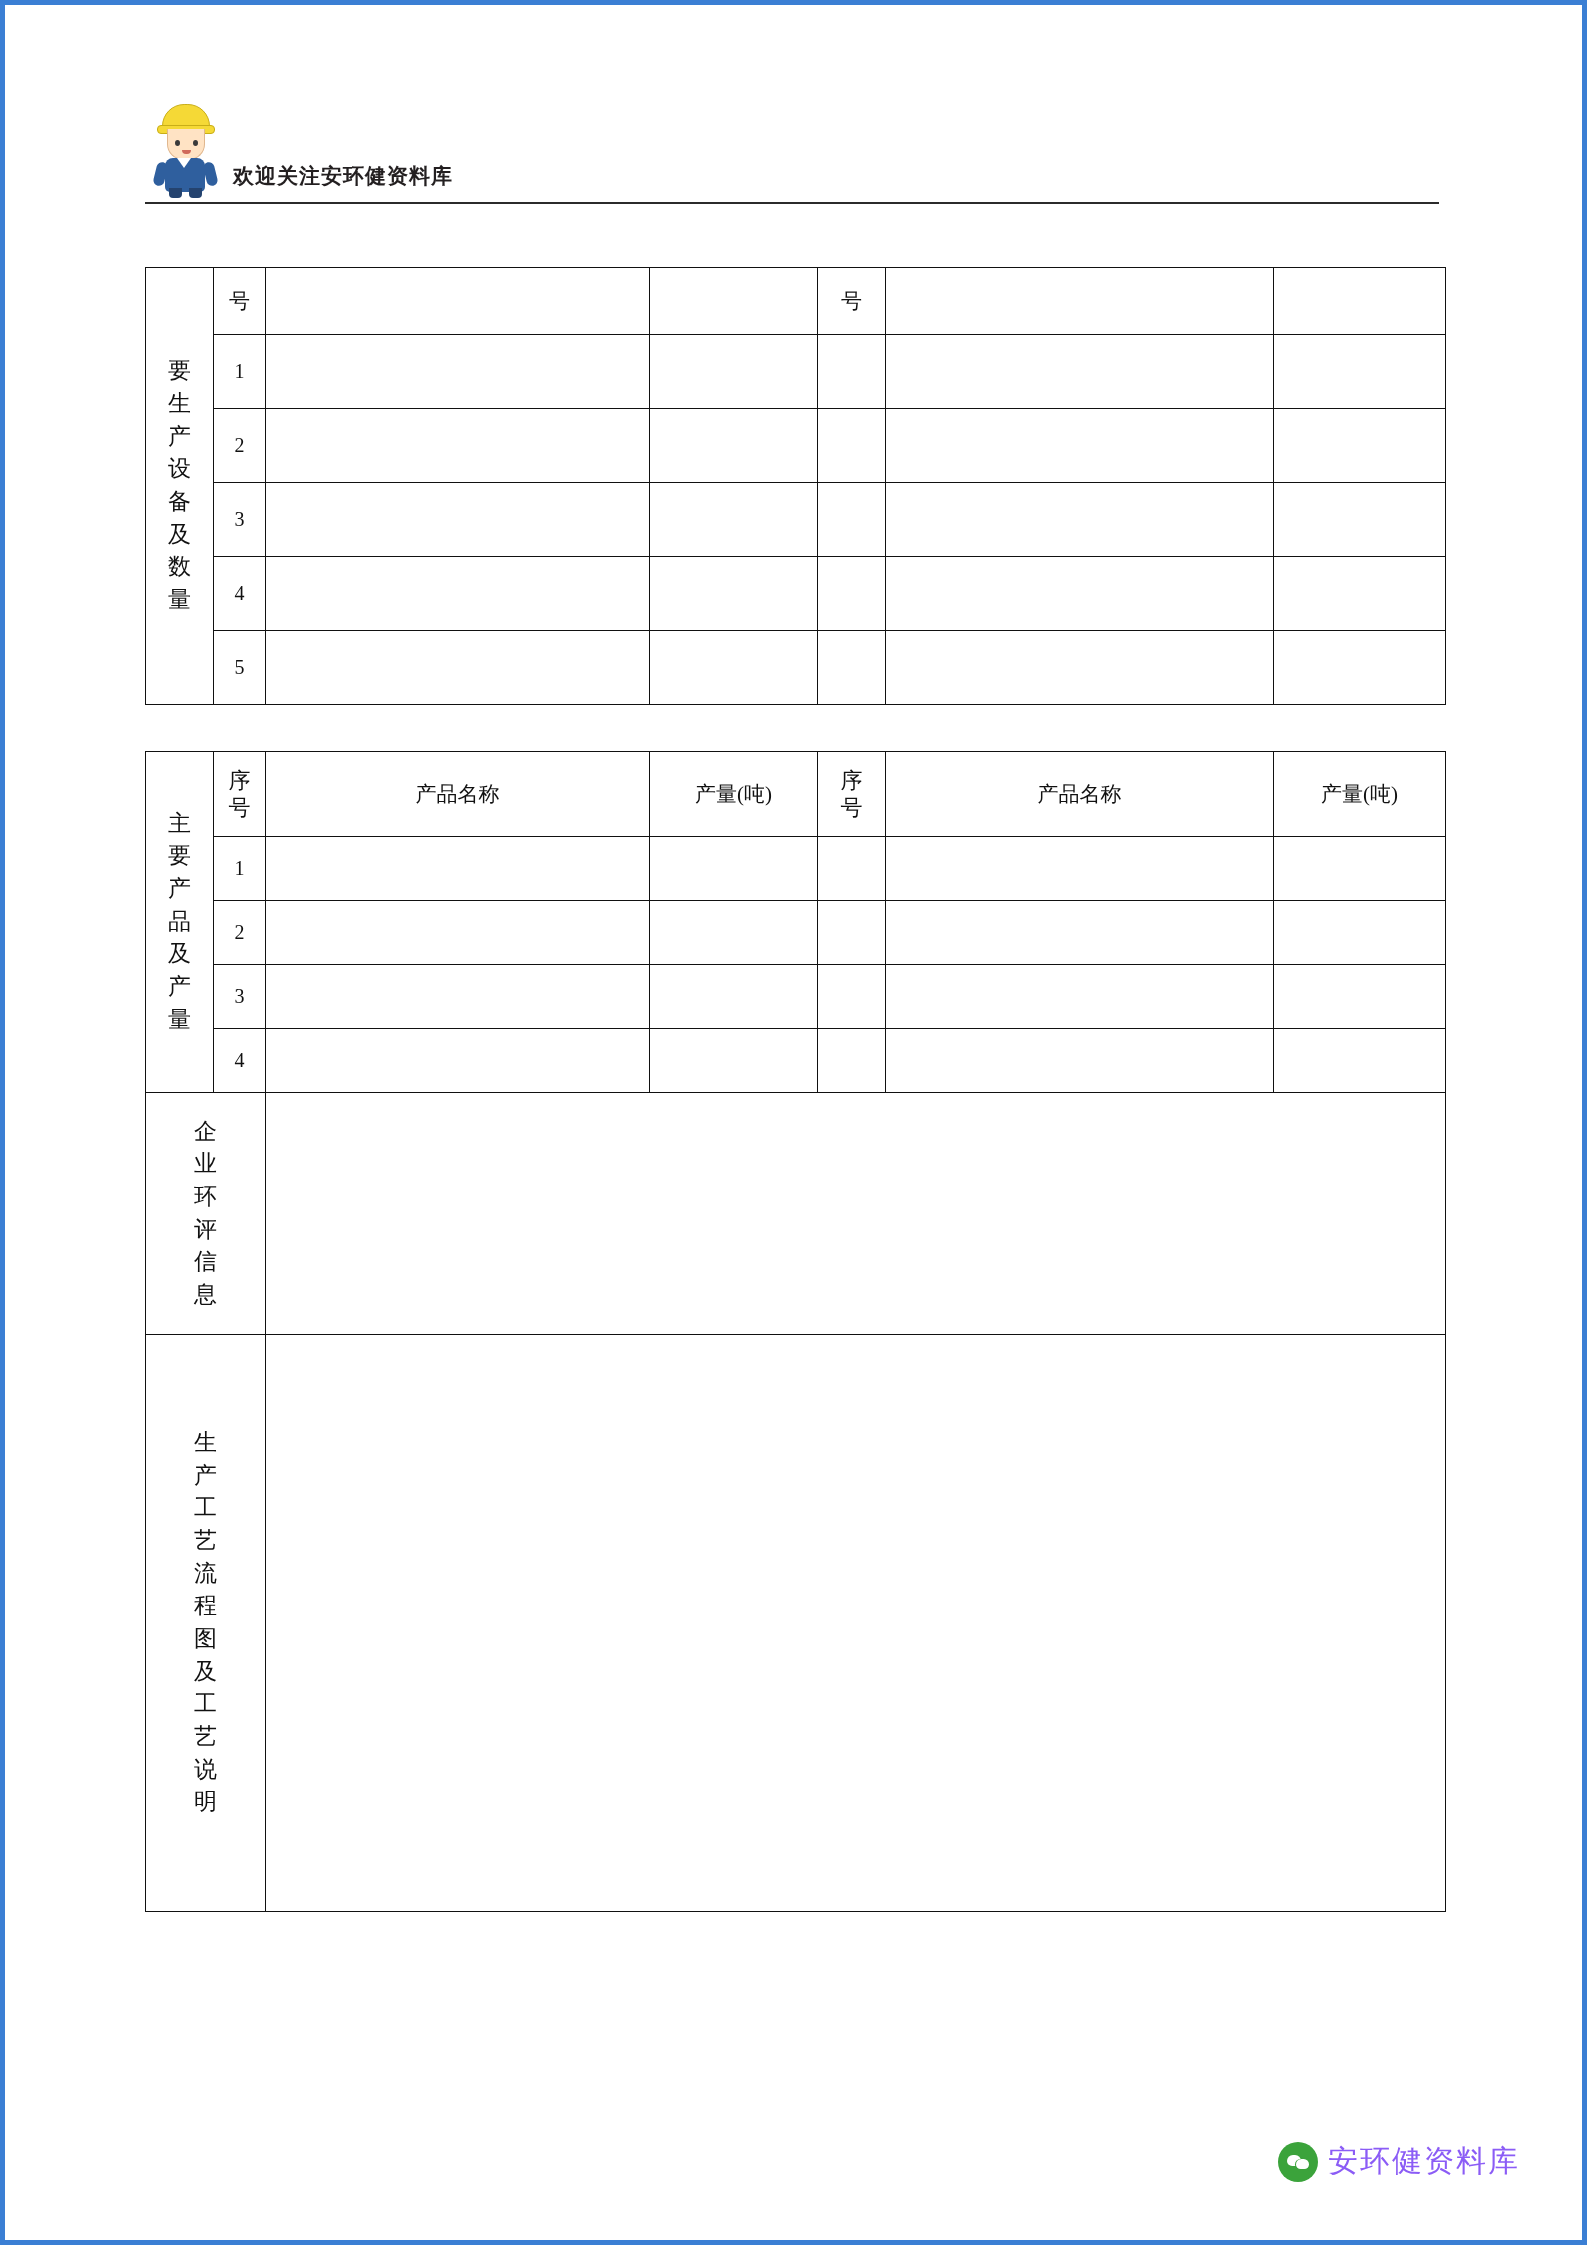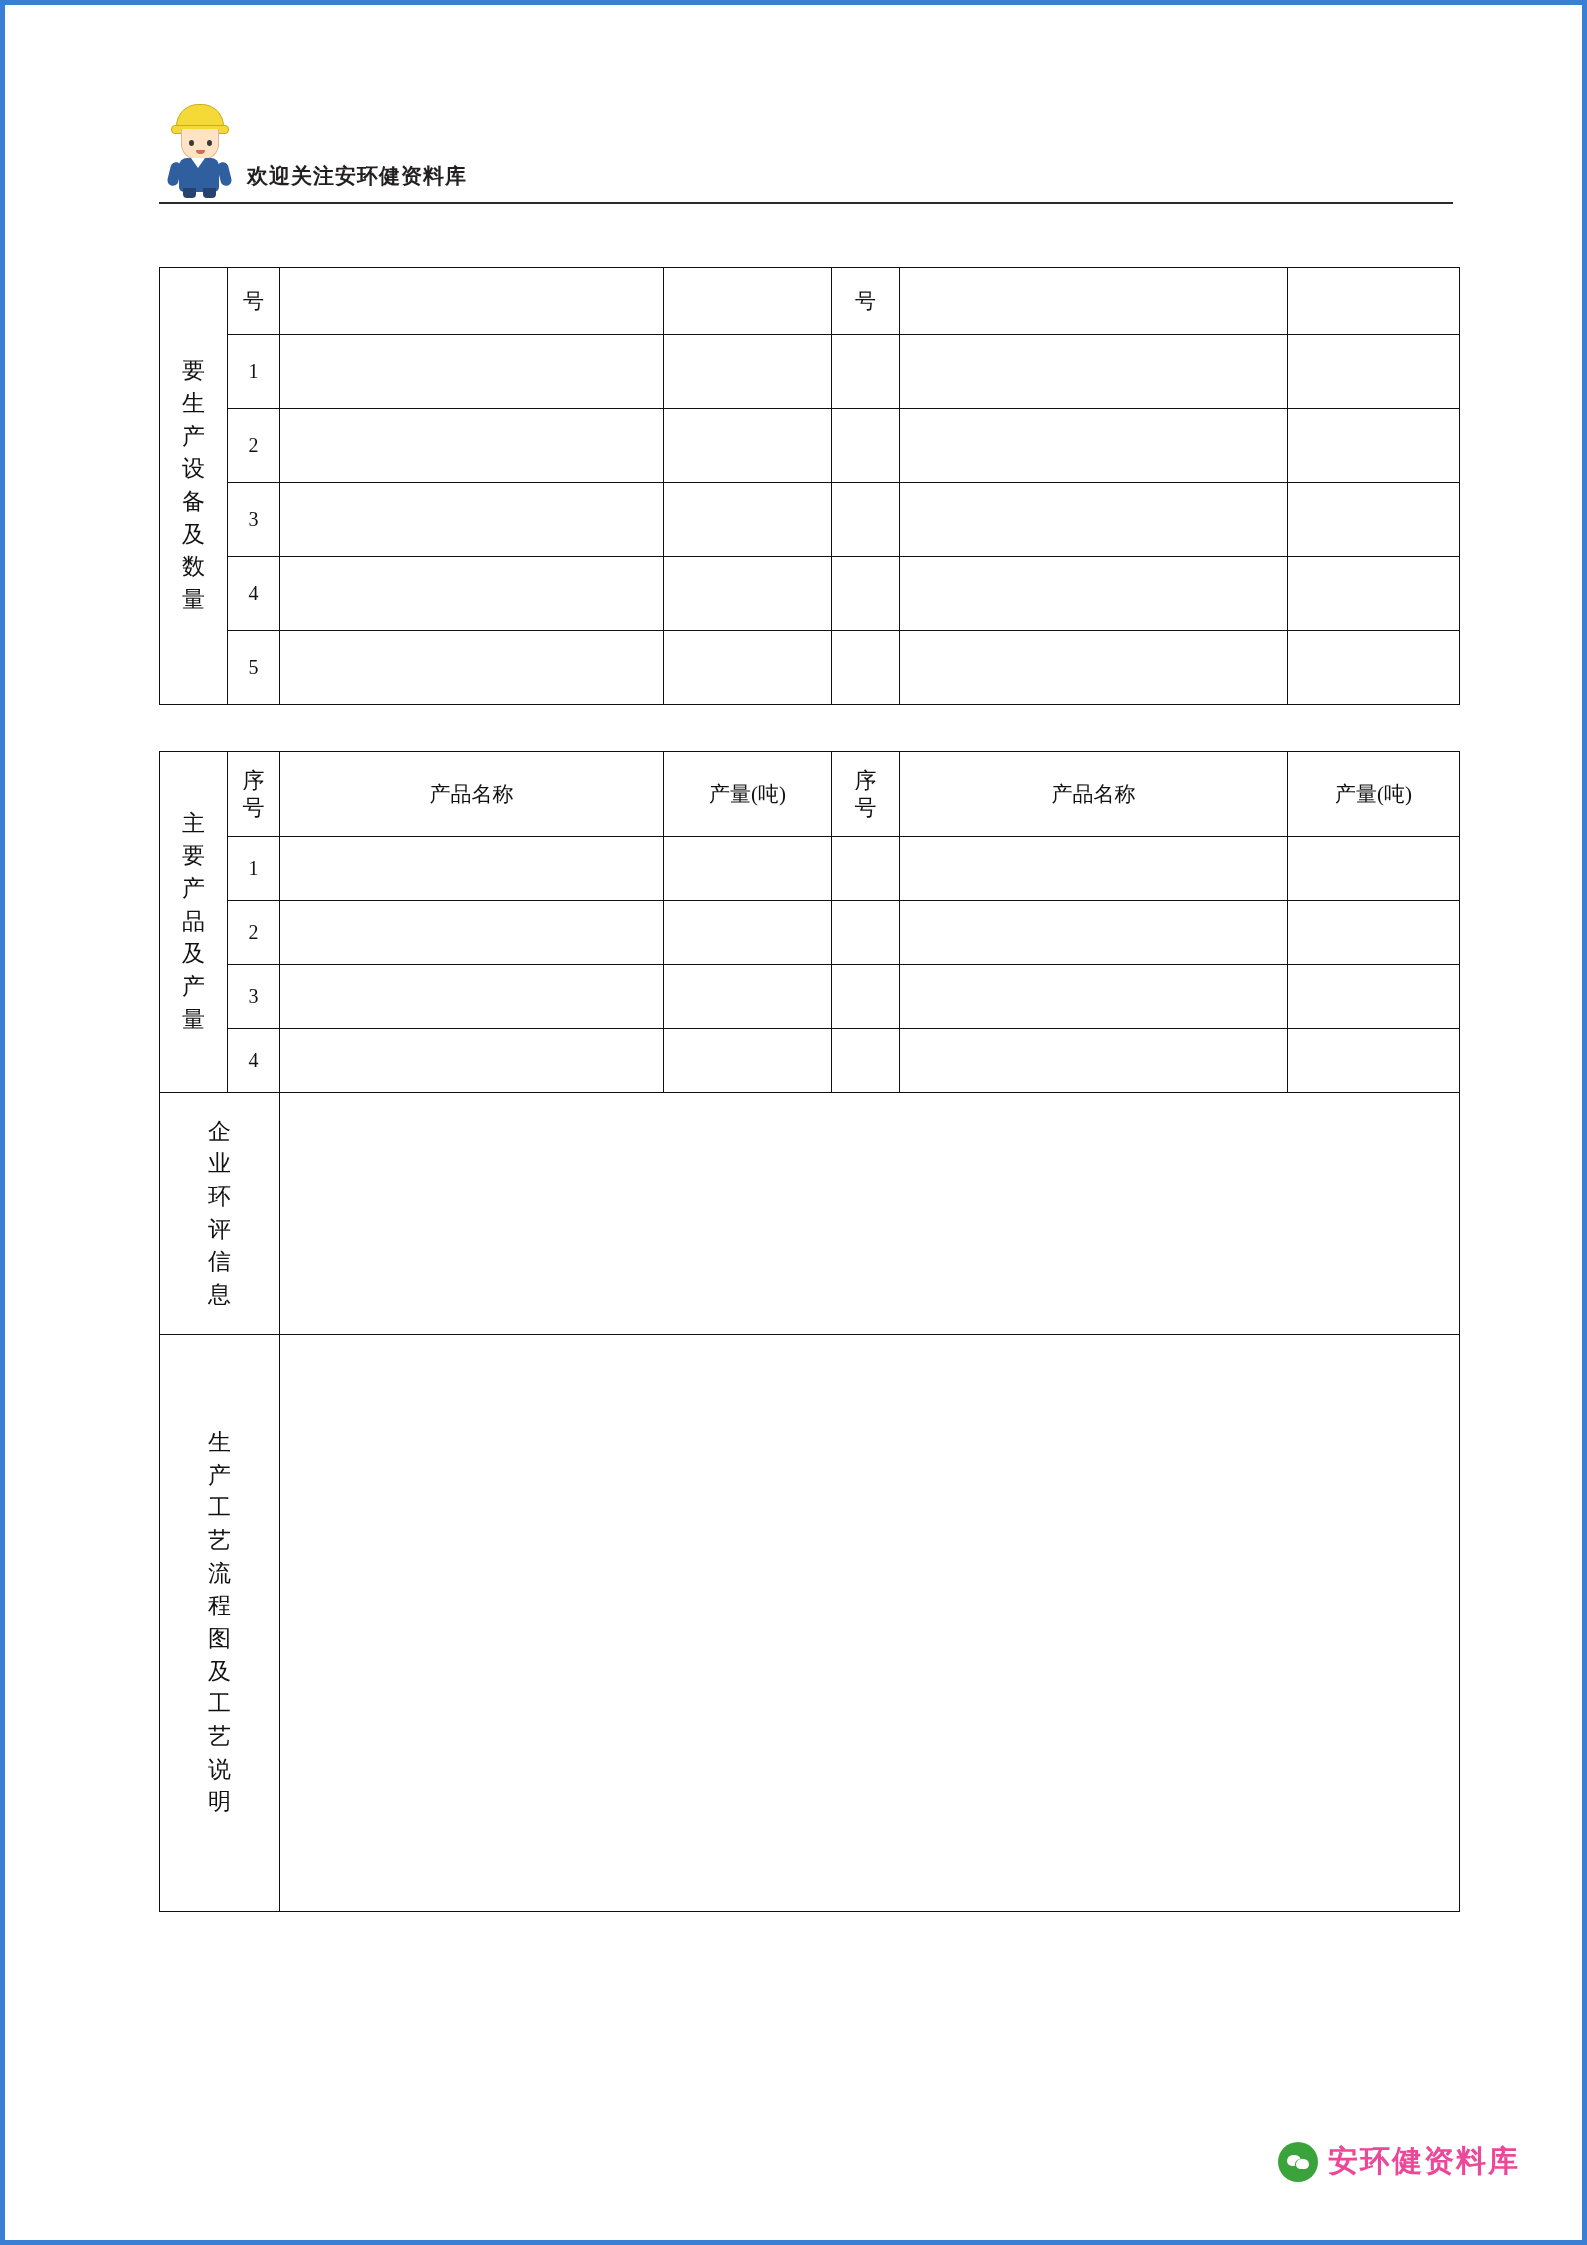--- a/index.html
+++ b/index.html
@@ -16,21 +16,20 @@
     height: 2245px;
     background: #ffffff;
     box-sizing: border-box;
     border: 5px solid #3b7fd4;
     overflow: hidden;
   }
   .sheet {
     position: absolute;
     left: 0; top: 0; right: 0; bottom: 0;
     padding: 4px;
-    margin-left: 14px;
   }
 
   
   .header {
     position: absolute;
     left: 140px;
     top: 85px;
     width: 1300px;
     height: 130px;
   }
@@ -234,22 +233,22 @@
     position: absolute;
     left: 18px; top: 17px;
     width: 13px; height: 10px;
     border-radius: 7px 7px 6px 6px;
     background: #ffffff;
     box-shadow: -1px 0 0 0 #3ba33b;
   }
   .brand .brand-text {
     font-family: "Liberation Sans", "DejaVu Sans", sans-serif;
     font-size: 30px;
-    font-weight: 700;
-    color: #ec4899;
+    font-weight: 400;
+    color: #8b5cf6;
     letter-spacing: 2px;
     white-space: nowrap;
   }
 </style>
 </head>
 <body>
 
 <div class="page">
   <div class="sheet">
 

